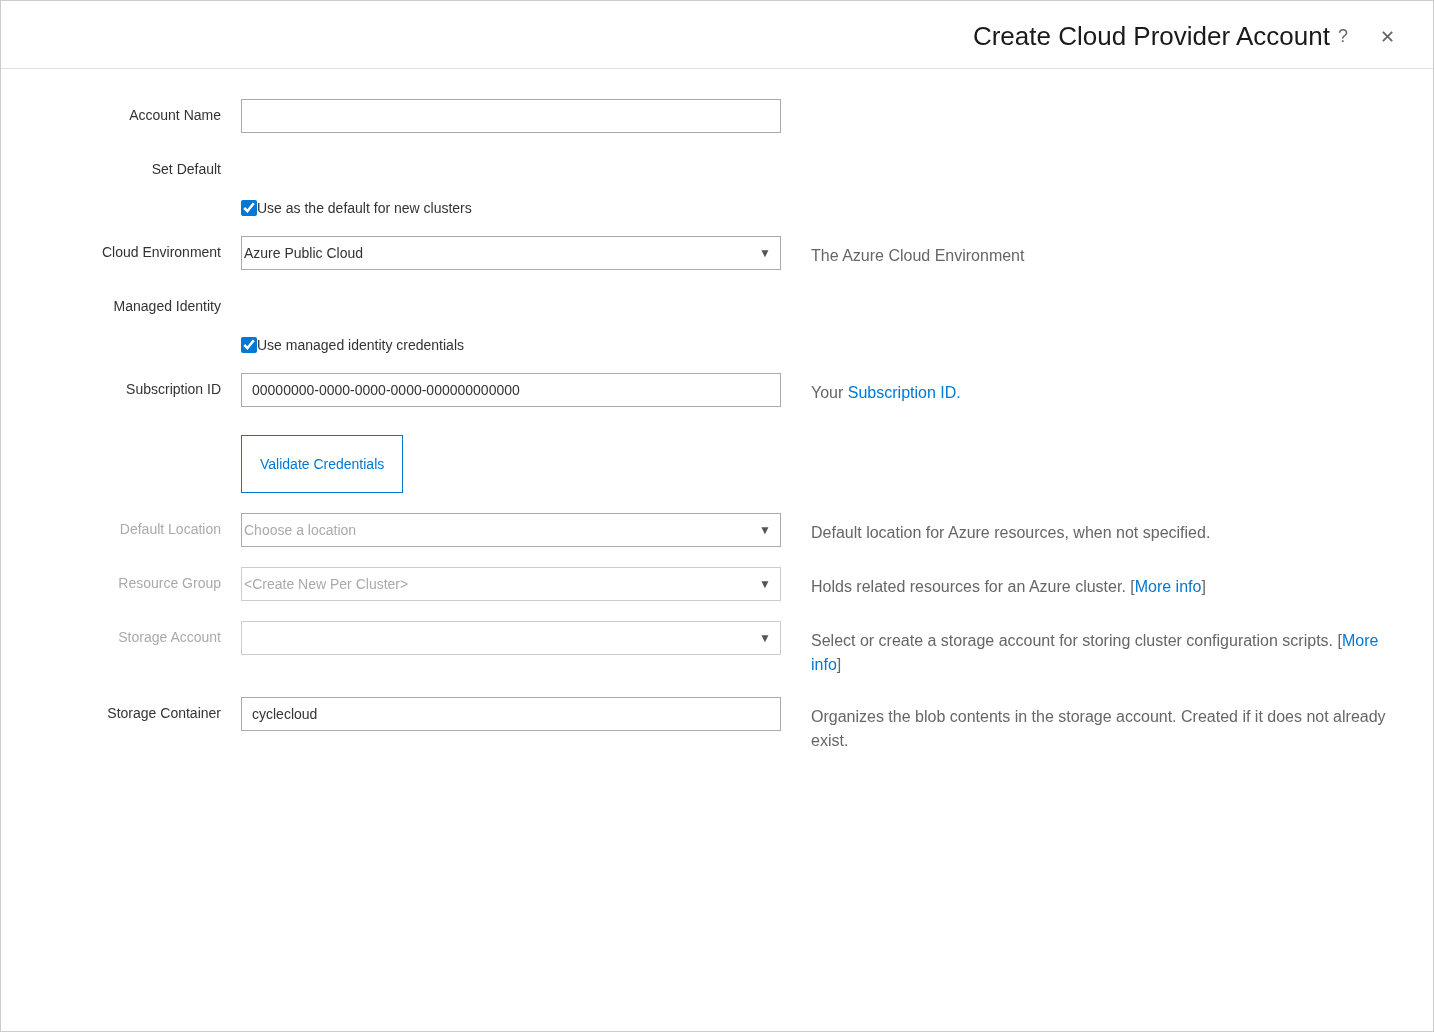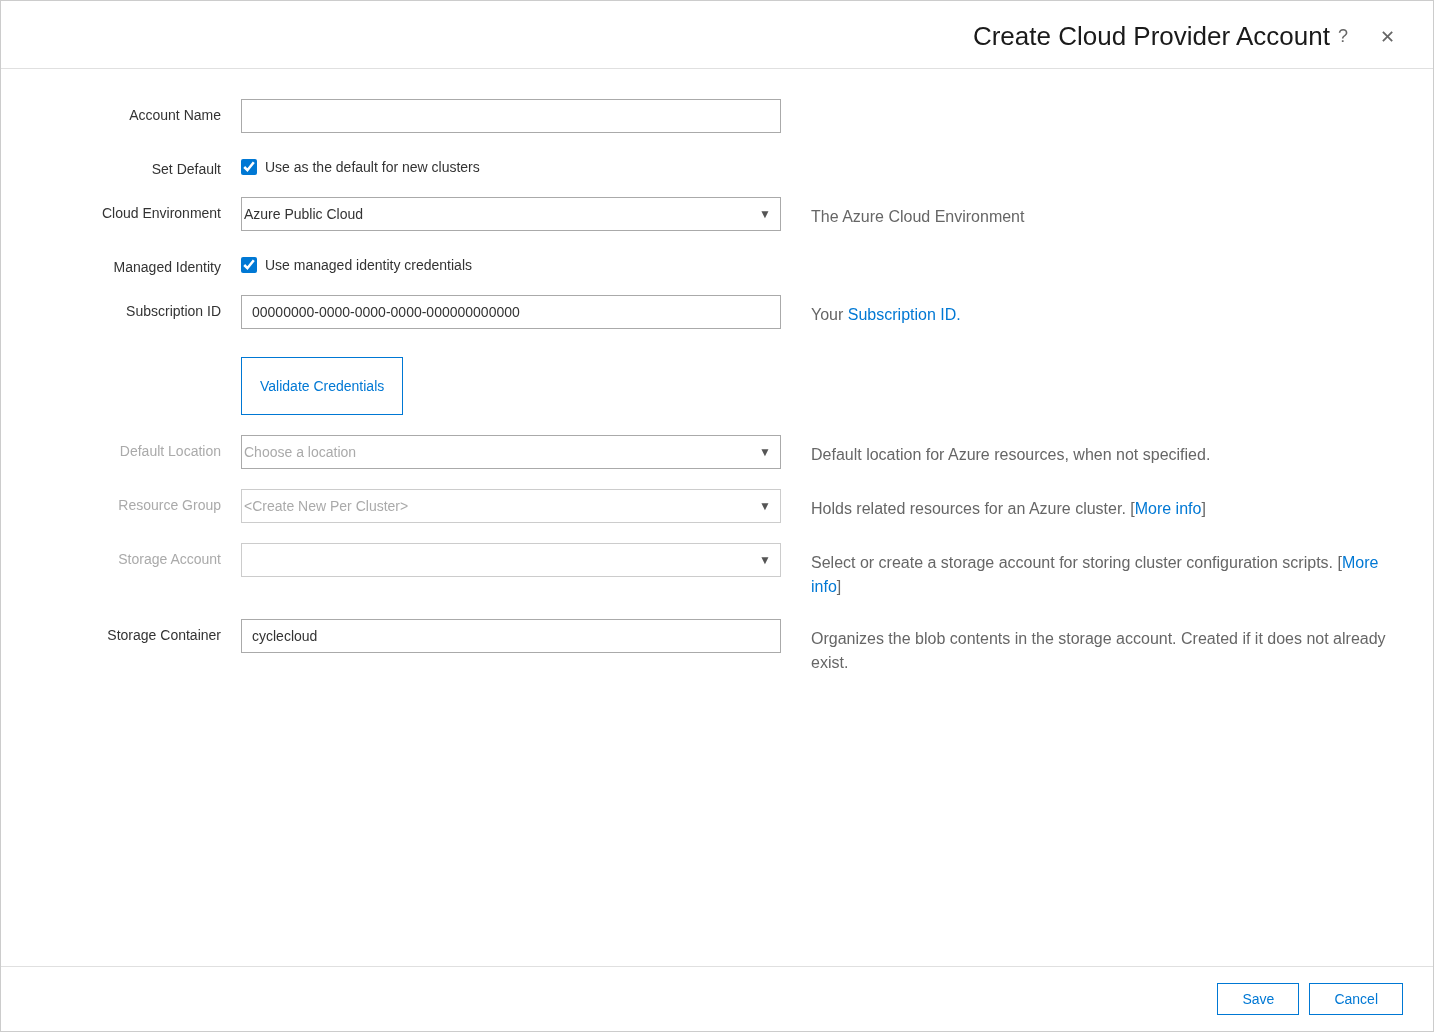--- a/index.html
+++ b/index.html
@@ -105,22 +105,22 @@
       border: 1px solid #aaa;
       padding: 6px 10px;
       font-size: 14px;
       color: #333;
       outline: none;
     }
 
     .checkbox-row {
       display: flex;
       align-items: flex-start;
-      gap: 8px;
       padding-top: 6px;
+      margin-top: 41px;
     }
 
     .checkbox-row input[type="checkbox"] {
       width: 16px;
       height: 16px;
       accent-color: #0078d4;
       cursor: pointer;
     }
 
     .checkbox-label {
@@ -325,18 +325,14 @@
     <div class="form-row">
       <label class="form-label">Storage Container</label>
       <div class="form-control-wrapper">
         <input type="text" class="form-input" value="cyclecloud" style="">
       </div>
       <div class="form-description">Organizes the blob contents in the storage account. Created if it does not already exist.</div>
     </div>
 
   </div>
 
-  <div class="dialog-footer">
-    <button class="footer-btn">Save</button>
-    <button class="footer-btn">Cancel</button>
-  </div>
 
 </div>
 
 </body></html>

